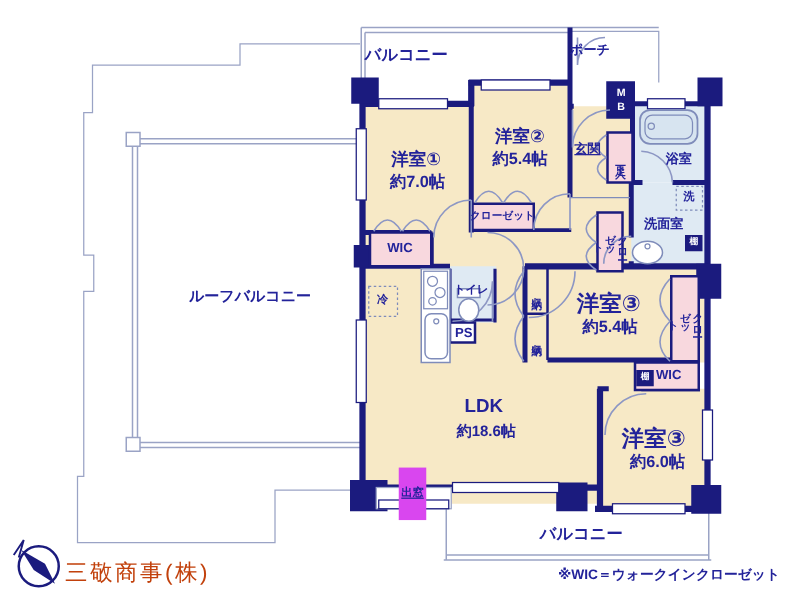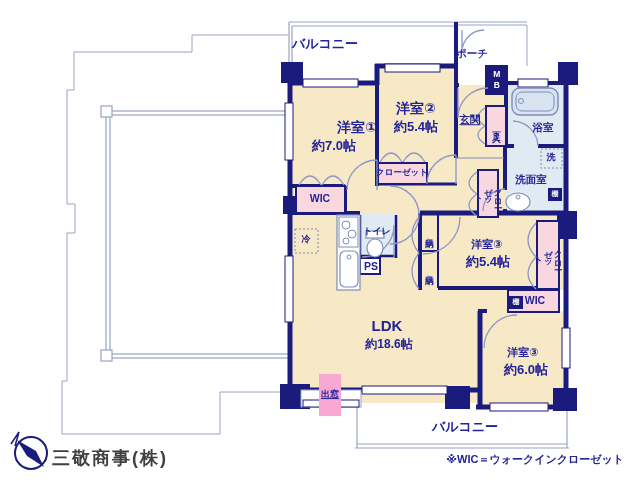--- a/index.html
+++ b/index.html
@@ -11,32 +11,32 @@
   #plan-svg{position:absolute;left:0;top:0;}
   .lbl{
     position:absolute;color:#23239a;font-weight:bold;white-space:nowrap;
     transform:translate(-50%,-50%);line-height:1.1;text-align:center;
   }
   .vert{
     writing-mode:vertical-rl;text-orientation:upright;white-space:normal;
     letter-spacing:1px;line-height:1.15;
   }
   .white{color:#ffffff;}
-  .f15{font-size:15px;} .f14{font-size:14px;} .f13{font-size:11px;}
+  .f15{font-size:15px;} .f14{font-size:14px;} .f13{font-size:18px;}
   .f12{font-size:12px;} .f11{font-size:13px;} .f10{font-size:10.5px;}
   .f9{font-size:9px;} .f8{font-size:8.5px;} .f7{font-size:7px;}
   .note{
     position:absolute;right:16px;top:452px;color:#23239a;font-weight:bold;
     font-size:11px;transform:none;white-space:nowrap;
   }
   .company{
-    position:absolute;left:52px;top:446px;color:#404040;font-weight:bold;
+    position:absolute;left:52px;top:446px;color:#c2410c;font-weight:normal;
     font-size:18px;letter-spacing:2px;transform:none;white-space:nowrap;
   }
-  .baylabel{background:#f9a8d4;padding:16px 2px;text-decoration:underline;}
+  .baylabel{background:#d946ef;padding:16px 2px;text-decoration:underline;}
 </style>
 </head>
 <body>
 
 <div id="stage">
 
 <svg id="plan-svg" width="640" height="480" viewBox="0 0 640 480">
 
   <g stroke="#9aa3c5" stroke-width="1" fill="none">
     <path d="M288 35 H192 V52 H74 V90 H67 V204 H75 V233 H67 V381 H62 V434 H220 V392 H288"></path>
@@ -194,44 +194,45 @@
     <path d="M456 158 H504" stroke-width="1"></path>
   </g>
 
   <g>
     <circle cx="31" cy="453" r="16" fill="#ffffff" stroke="#1b1b7e" stroke-width="2"></circle>
     <path d="M17 440 L36 451 L44 467 L27 456 Z" fill="#1b1b7e"></path>
     <path d="M11 444 L19 432 L15 446" stroke="#1b1b7e" stroke-width="1.5" fill="none"></path>
   </g>
 </svg>
 
+<div class="lbl f12" style="left:200px;top:237px;">ルーフバルコニー</div>
 <div class="lbl f11" style="left:325px;top:44px;">バルコニー</div>
 <div class="lbl f11" style="left:465px;top:427px;">バルコニー</div>
-<div class="lbl f10" style="left:472px;top:54px;">ポーチ</div>
+<div class="lbl f10" style="left:472px;top:41px;">ポーチ</div>
 <div class="lbl f10" style="left:470px;top:120px;text-decoration:underline;">玄関</div>
 <div class="lbl vert f8 white" style="left:496px;top:80px;height:22px;">MB</div>
 <div class="lbl vert f8" style="left:496px;top:126px;height:36px;">下足入</div>
 <div class="lbl f10" style="left:543px;top:128px;">浴室</div>
 <div class="lbl f9" style="left:551px;top:158px;">洗</div>
 <div class="lbl f10" style="left:531px;top:180px;">洗面室</div>
 <div class="lbl f7 white" style="left:555px;top:194px;">棚</div>
 <div class="lbl f7 white" style="left:516px;top:302px;">棚</div>
 <div class="lbl vert f8" style="left:488px;top:193px;height:30px;">クローゼット</div>
 <div class="lbl f8" style="left:402px;top:173px;">クローゼット</div>
 <div class="lbl vert f8" style="left:548px;top:255px;height:32px;">クローゼット</div>
 <div class="lbl vert f8" style="left:429px;top:232px;height:22px;">収納</div>
 <div class="lbl vert f8" style="left:429px;top:269px;height:22px;">収納</div>
 <div class="lbl f9" style="left:377px;top:232px;">トイレ</div>
 <div class="lbl f10" style="left:371px;top:267px;">PS</div>
 <div class="lbl f9" style="left:306px;top:240px;">冷</div>
 <div class="lbl f9 baylabel" style="left:330px;top:395px;">出窓</div>
 <div class="lbl f10" style="left:320px;top:199px;">WIC</div>
 <div class="lbl f10" style="left:535px;top:301px;">WIC</div>
 
-<div class="lbl f14" style="left:333px;top:128px;margin-left:24px;">洋室①</div>
+<div class="lbl f14" style="left:333px;top:128px;">洋室①</div>
 <div class="lbl f11" style="left:334px;top:146px;">約7.0帖</div>
 <div class="lbl f14" style="left:416px;top:109px;text-align:center;">洋室②</div>
 <div class="lbl f11" style="left:416px;top:127px;">約5.4帖</div>
 <div class="lbl f13" style="left:487px;top:244px;">洋室③</div>
 <div class="lbl f11" style="left:488px;top:262px;">約5.4帖</div>
 <div class="lbl f13" style="left:523px;top:352px;">洋室③</div>
 <div class="lbl f11" style="left:526px;top:370px;">約6.0帖</div>
 <div class="lbl f15" style="left:387px;top:326px;">LDK</div>
 <div class="lbl f12" style="left:389px;top:345px;">約18.6帖</div>
 

